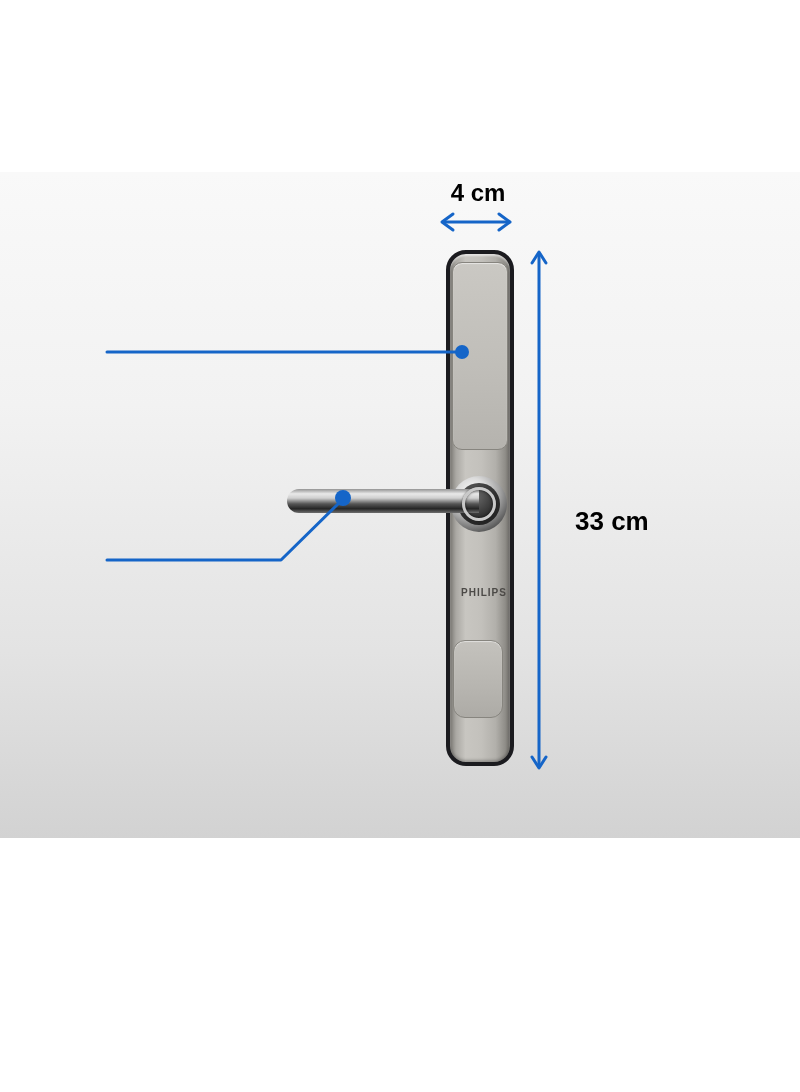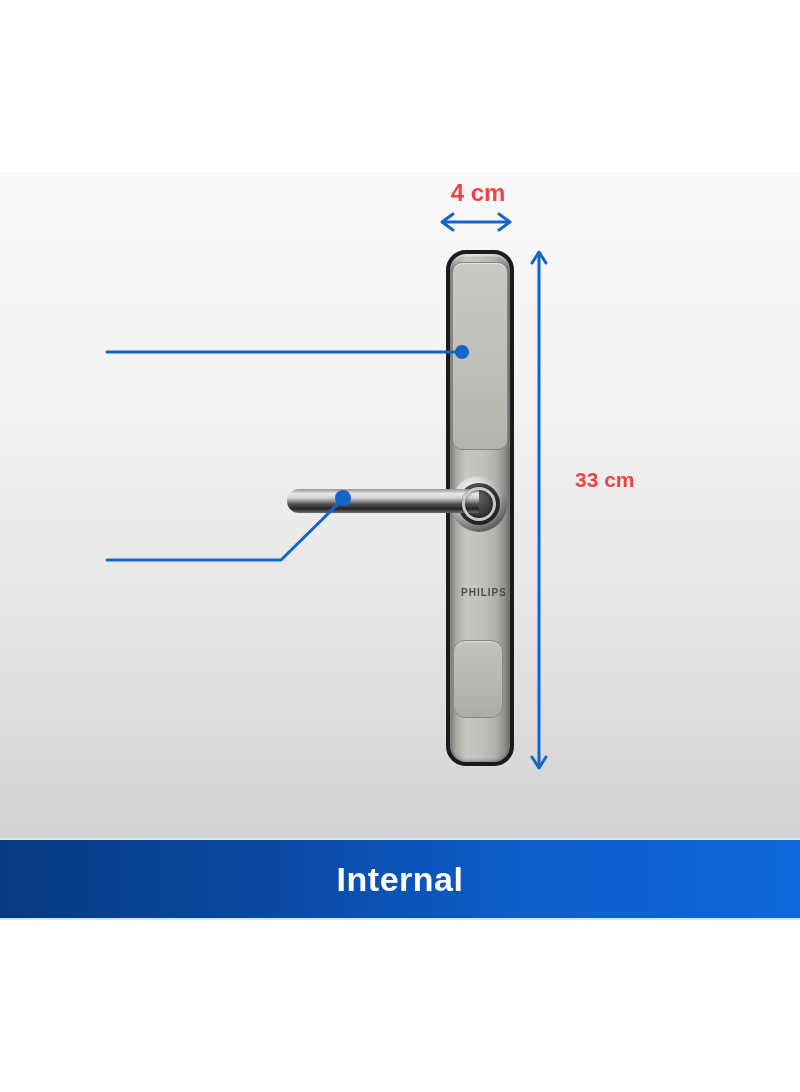--- a/index.html
+++ b/index.html
@@ -134,28 +134,28 @@
   
   .anno-svg {
     position: absolute;
     left: 0; top: 0;
     width: 800px; height: 1092px;
     z-index: 10;
     pointer-events: none;
   }
   .anno-label {
     position: absolute;
-    color: #ef4444;
+    color: #000000;
     font-weight: bold;
     z-index: 11;
   }
   .label-battery { left: 107px; top: 301px; font-size: 27px; }
   .label-lever   { left: 107px; top: 503px; font-size: 27px; }
   .label-width   { left: 446px; top: 179px; width: 64px; text-align: center; font-size: 24px; }
-  .label-height  { left: 575px; top: 468px; font-size: 21px; }
+  .label-height  { left: 575px; top: 506px; font-size: 26px; }
 </style>
 </head>
 <body>
 
 <div class="screenshot">
 
   <div class="stage"></div>
 
   <div class="plate"></div>
   <div class="plate-hole"></div>
@@ -192,19 +192,16 @@
     </g>
     <g stroke="none" fill="#1565c8">
       <circle cx="462" cy="352" r="7"></circle>
       <circle cx="343" cy="498" r="8"></circle>
     </g>
   </svg>
 
   <div class="anno-label label-width">4 cm</div>
   <div class="anno-label label-height">33 cm</div>
 
-  <div class="banner">
-    <span class="banner-text">Internal</span>
-  </div>
 
   <div class="footer-white"></div>
 
 </div>
 
 </body></html>

